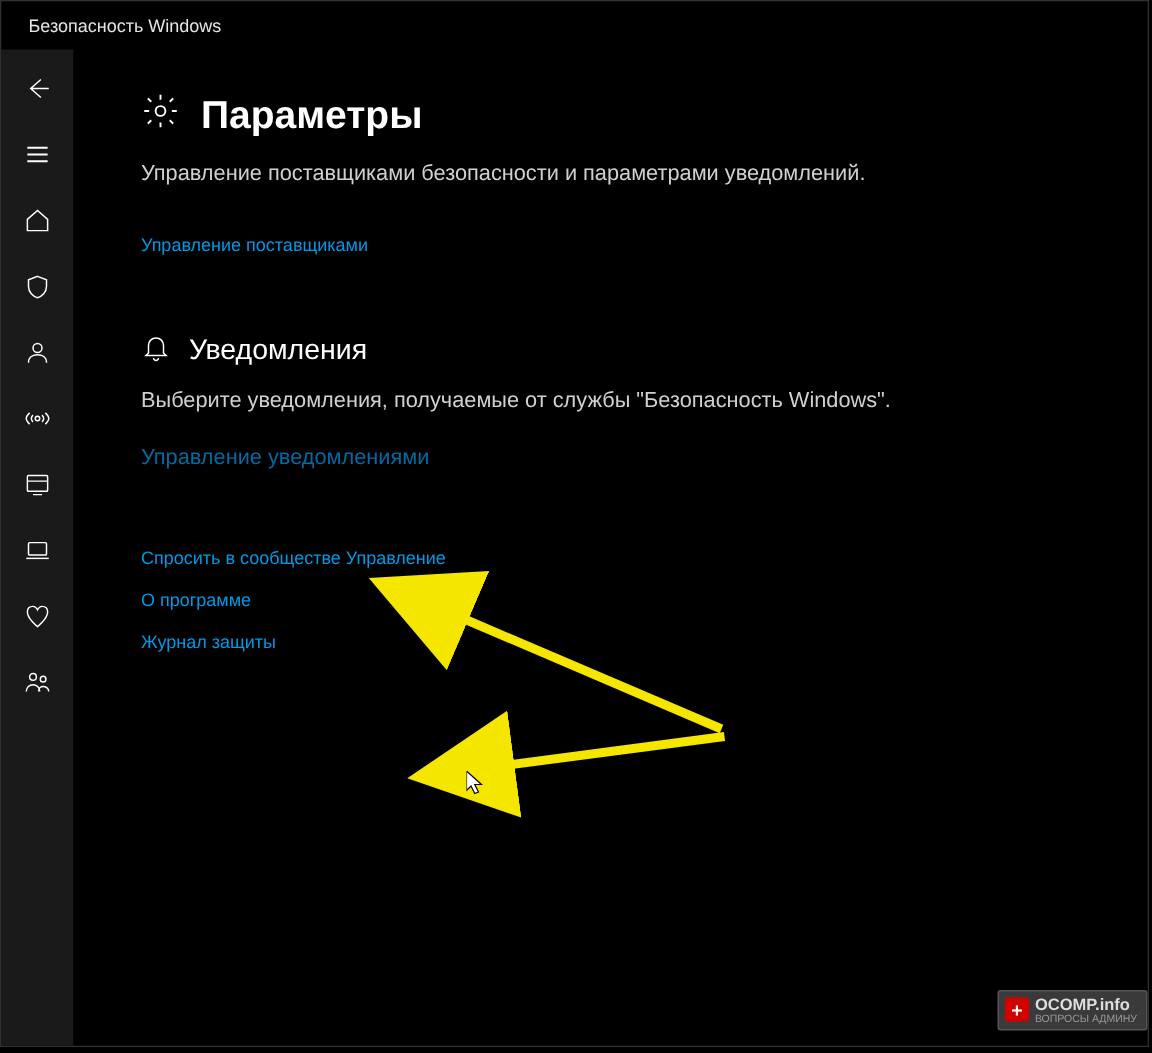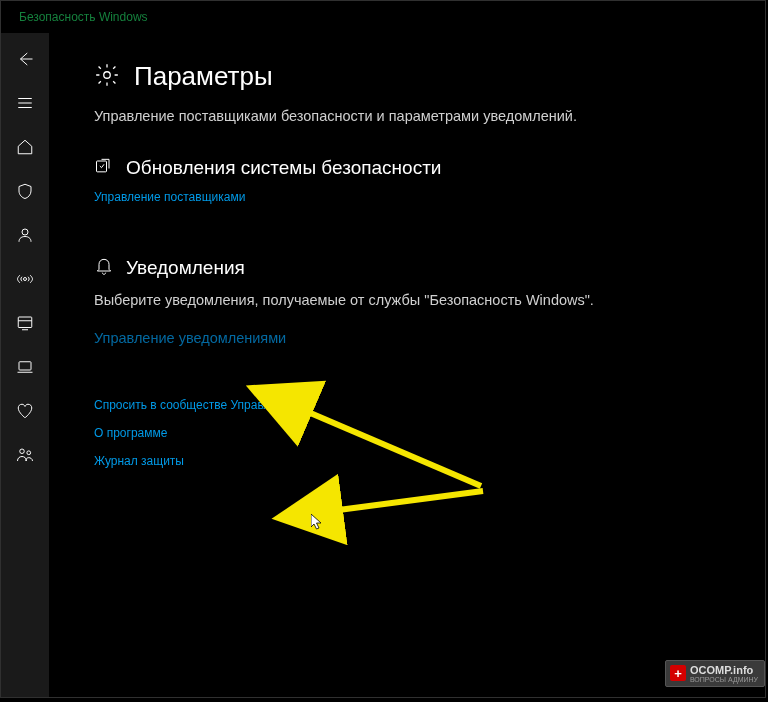--- a/index.html
+++ b/index.html
@@ -22,21 +22,21 @@
       height: 698px;
       border: 1px solid #303030;
       background: #000;
     }
     .titlebar {
       height: 32px;
       padding-left: 18px;
       display: flex;
       align-items: center;
       font-size: 12px;
-      color: #15803d;
+      color: #e5e5e5;
       background: #000;
     }
     .body-area {
       display: flex;
       height: calc(100% - 32px);
     }
     .sidebar {
       width: 48px;
       background: #1a1a1a;
       display: flex;
@@ -76,21 +76,21 @@
     }
     .page-header svg {
       width: 26px;
       height: 26px;
       stroke: #fff;
       fill: none;
       stroke-width: 1.2;
     }
     .page-title {
       font-size: 26px;
-      font-weight: 400;
+      font-weight: 700;
     }
     .page-subtitle {
       font-size: 14.5px;
       color: #d0d0d0;
       line-height: 1.5;
       margin-bottom: 28px;
       max-width: 560px;
     }
     .section {
       margin-bottom: 52px;
@@ -299,30 +299,20 @@
           <svg viewBox="0 0 24 24">
               <circle cx="12" cy="12" r="3"></circle>
               <path d="M12 2 L12 5 M12 19 L12 22 M4.2 4.2 L6.3 6.3 M17.7 17.7 L19.8 19.8 M2 12 L5 12 M19 12 L22 12 M4.2 19.8 L6.3 17.7 M17.7 6.3 L19.8 4.2"></path>
             </svg>
         </span>
         <h1 class="page-title">Параметры</h1>
       </div>
       <p class="page-subtitle">Управление поставщиками безопасности и параметрами уведомлений.</p>
 
       <div class="section">
-        <div class="section-header">
-          <span>
-            <svg viewBox="0 0 24 24">
-                <rect x="3" y="6" width="12" height="13" rx="1"></rect>
-                <path d="M9 4 H18 V15"></path>
-                <path d="M7 12 L9 14 L12 10"></path>
-              </svg>
-          </span>
-          <h2 class="section-title">Обновления системы безопасности</h2>
-        </div>
         <a class="link">Управление поставщиками</a>
       </div>
 
       <div class="section">
         <div class="section-header">
           <span>
             <svg viewBox="0 0 24 24">
                 <path d="M6 16 V10 C6 6.5 8.5 4 12 4 C15.5 4 18 6.5 18 10 V16 L20 18 H4 Z"></path>
                 <path d="M10 20 C10 21 11 22 12 22 C13 22 14 21 14 20"></path>
               </svg>

